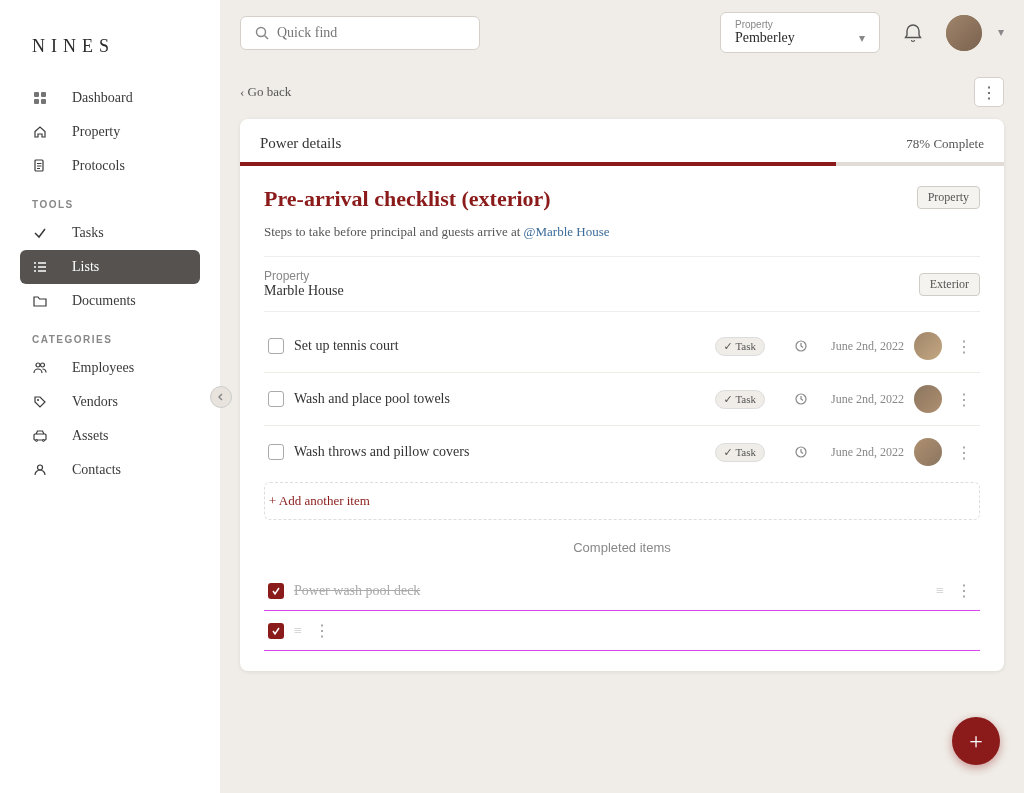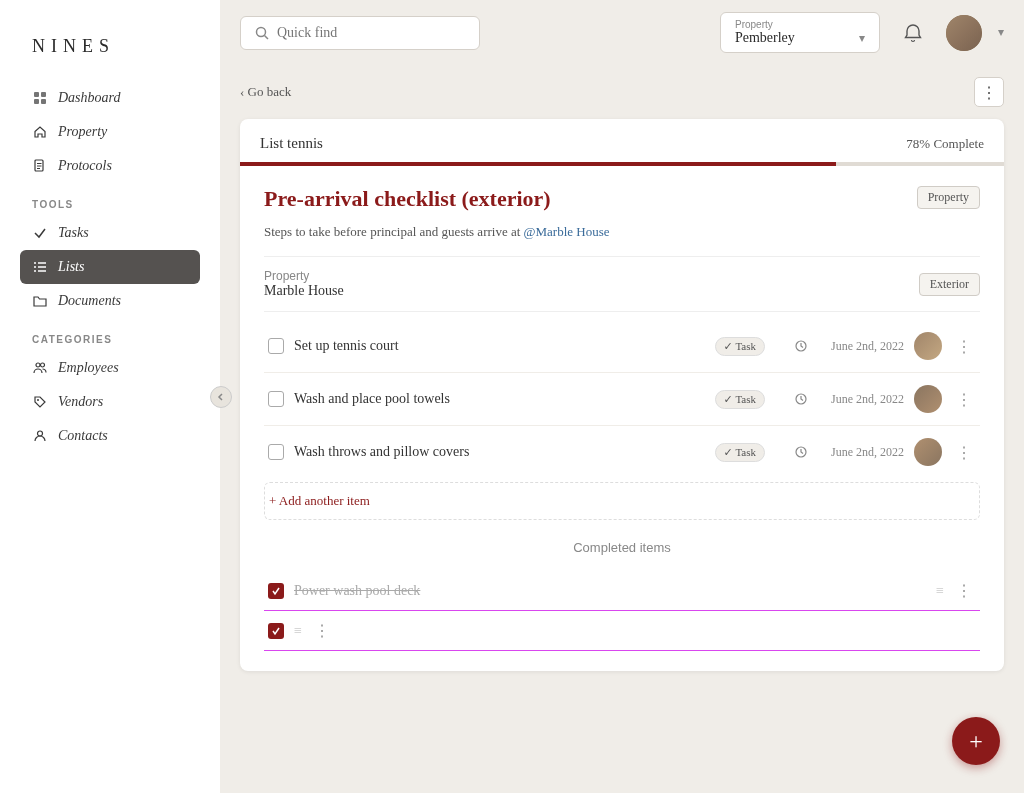--- a/index.html
+++ b/index.html
@@ -22,28 +22,27 @@
       font-weight: 400;
       color: #2a2a2a;
       font-family: 'Georgia', serif;
     }
     .sidebar-nav {
       padding: 0 12px;
     }
     .sidebar-nav-item {
       display: flex;
       align-items: center;
-      gap: 10px;
+      gap: 24px;
       padding: 9px 12px;
       border-radius: 6px;
       cursor: pointer;
       color: #3a3a3a;
       font-size: 14px;
       font-family: 'Georgia', serif;
-      font-style: italic;
     }
     .sidebar-nav-item.active {
       background: #555250;
       color: #fff;
     }
     .sidebar-nav-item .icon { width: 16px; height: 16px; display: flex; align-items: center; justify-content: center; flex-shrink: 0; }
     .sidebar-section-label {
       font-size: 10px;
       letter-spacing: 1.5px;
       color: #888;
@@ -502,20 +501,31 @@
       <span>Employees</span>
     </div>
     <div class="sidebar-nav-item">
       <span class="icon">
         <svg width="14" height="14" viewBox="0 0 14 14" fill="none">
             <path d="M2 2h5l5 5-5 5-5-5V2z" stroke="currentColor" stroke-width="1.2" fill="none"></path>
             <circle cx="5" cy="5" r="1" fill="currentColor"></circle>
           </svg>
       </span>
       <span>Vendors</span>
+    </div>
+    <div class="sidebar-nav-item">
+      <span class="icon">
+        <svg width="14" height="14" viewBox="0 0 14 14" fill="none">
+            <rect x="1" y="5" width="12" height="6" rx="1" stroke="currentColor" stroke-width="1.2" fill="none"></rect>
+            <path d="M3 5l1.5-3h5L11 5" stroke="currentColor" stroke-width="1.2" fill="none"></path>
+            <circle cx="3.5" cy="11.5" r="1" stroke="currentColor" stroke-width="1"></circle>
+            <circle cx="10.5" cy="11.5" r="1" stroke="currentColor" stroke-width="1"></circle>
+          </svg>
+      </span>
+      <span>Assets</span>
     </div>
     <div class="sidebar-nav-item">
       <span class="icon">
         <svg width="14" height="14" viewBox="0 0 14 14" fill="none">
             <circle cx="7" cy="4.5" r="2.5" stroke="currentColor" stroke-width="1.2" fill="none"></circle>
             <path d="M2 12c0-2.76 2.24-5 5-5s5 2.24 5 5" stroke="currentColor" stroke-width="1.2" fill="none"></path>
           </svg>
       </span>
       <span>Contacts</span>
     </div>
@@ -562,21 +572,21 @@
   <div class="content">
 
     <div class="breadcrumb">
       <span class="breadcrumb-back">‹ Go back</span>
       <div class="more-btn">⋮</div>
     </div>
 
     <div class="card">
 
       <div class="card-header">
-        <span class="card-header-title">List tennis</span>
+        <span class="card-header-title">Power details</span>
         <span class="card-progress-text">78% Complete</span>
       </div>
       <div class="progress-bar-container">
         <div class="progress-bar-fill" style="width: 78%"></div>
       </div>
 
       <div class="checklist-body">
         <div style="display:flex;align-items:flex-start;justify-content:space-between;margin-bottom:6px;">
           <h1 class="checklist-title">Pre-arrival checklist (exterior)</h1>
           <span class="property-tag">Property</span>

